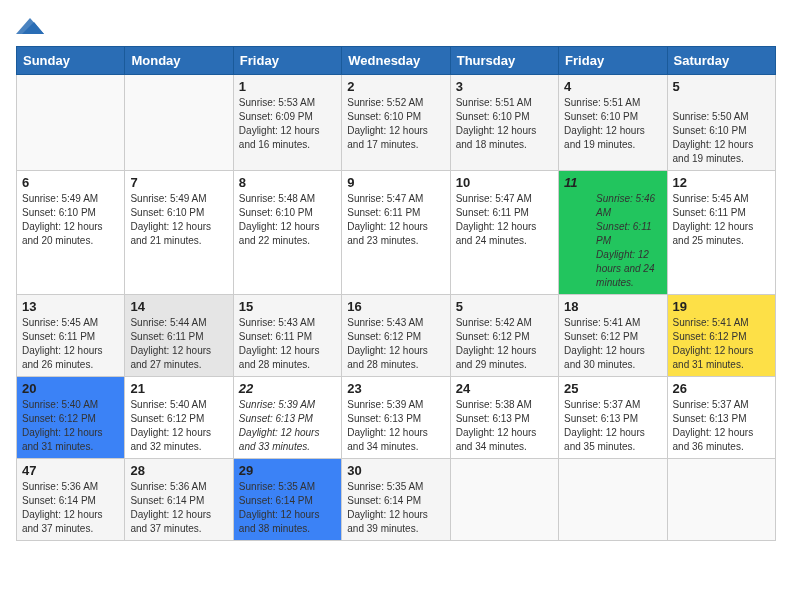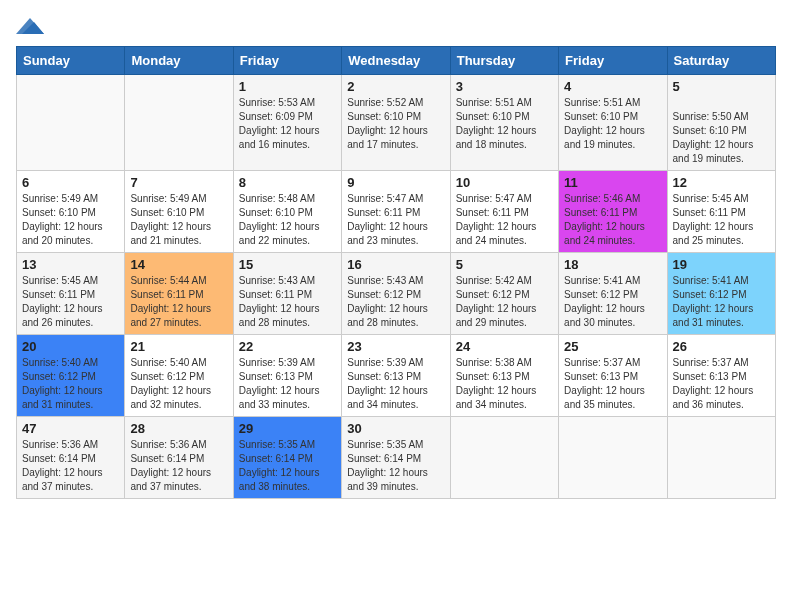--- a/index.html
+++ b/index.html
@@ -182,41 +182,41 @@
           <div class="day-info" style="white-space: pre-line;">Sunrise: 5:47 AM
 Sunset: 6:11 PM
 Daylight: 12 hours and 23 minutes.</div>
         </td>
         <td style="background: rgb(255, 255, 255);">
           <span class="day-number">10</span>
           <div class="day-info" style="white-space: pre-line;">Sunrise: 5:47 AM
 Sunset: 6:11 PM
 Daylight: 12 hours and 24 minutes.</div>
         </td>
-        <td style="background: #d946ef;">
+        <td style="background: #22c55e; font-style: italic;">
           <span class="day-number">11</span>
-          <div class="day-info" style="white-space: pre-line;">Sunrise: 5:46 AM
+          <div class="day-info" style="white-space: pre-line; margin-left: 32px;">Sunrise: 5:46 AM
 Sunset: 6:11 PM
 Daylight: 12 hours and 24 minutes.</div>
         </td>
         <td style="background: rgb(255, 255, 255);">
           <span class="day-number">12</span>
           <div class="day-info" style="white-space: pre-line;">Sunrise: 5:45 AM
 Sunset: 6:11 PM
 Daylight: 12 hours and 25 minutes.</div>
         </td>
       </tr>
       <tr>
         <td style="background: rgb(245, 245, 245);">
           <span class="day-number">13</span>
           <div class="day-info" style="white-space: pre-line;">Sunrise: 5:45 AM
 Sunset: 6:11 PM
 Daylight: 12 hours and 26 minutes.</div>
         </td>
-        <td style="background: #fdba74;">
+        <td style="background: #e5e5e5;">
           <span class="day-number">14</span>
           <div class="day-info" style="white-space: pre-line;">Sunrise: 5:44 AM
 Sunset: 6:11 PM
 Daylight: 12 hours and 27 minutes.</div>
         </td>
         <td style="background: rgb(245, 245, 245);">
           <span class="day-number">15</span>
           <div class="day-info" style="white-space: pre-line;">Sunrise: 5:43 AM
 Sunset: 6:11 PM
 Daylight: 12 hours and 28 minutes.</div>
@@ -232,41 +232,41 @@
           <div class="day-info" style="white-space: pre-line;">Sunrise: 5:42 AM
 Sunset: 6:12 PM
 Daylight: 12 hours and 29 minutes.</div>
         </td>
         <td style="background: rgb(245, 245, 245); margin-left: 8px;">
           <span class="day-number">18</span>
           <div class="day-info" style="white-space: pre-line;">Sunrise: 5:41 AM
 Sunset: 6:12 PM
 Daylight: 12 hours and 30 minutes.</div>
         </td>
-        <td style="background: #7dd3fc;">
+        <td style="background: #fde047;">
           <span class="day-number">19</span>
           <div class="day-info" style="white-space: pre-line;">Sunrise: 5:41 AM
 Sunset: 6:12 PM
 Daylight: 12 hours and 31 minutes.</div>
         </td>
       </tr>
       <tr>
         <td style="background: #3b82f6;">
           <span class="day-number">20</span>
           <div class="day-info" style="white-space: pre-line;">Sunrise: 5:40 AM
 Sunset: 6:12 PM
 Daylight: 12 hours and 31 minutes.</div>
         </td>
         <td style="background: rgb(255, 255, 255);">
           <span class="day-number">21</span>
           <div class="day-info" style="white-space: pre-line;">Sunrise: 5:40 AM
 Sunset: 6:12 PM
 Daylight: 12 hours and 32 minutes.</div>
         </td>
-        <td style="background: rgb(255, 255, 255);">
+        <td style="background: rgb(255, 255, 255); font-style: italic;">
           <span class="day-number">22</span>
           <div class="day-info" style="white-space: pre-line;">Sunrise: 5:39 AM
 Sunset: 6:13 PM
 Daylight: 12 hours and 33 minutes.</div>
         </td>
         <td style="background: rgb(255, 255, 255); margin-top: 44px;">
           <span class="day-number">23</span>
           <div class="day-info" style="white-space: pre-line;">Sunrise: 5:39 AM
 Sunset: 6:13 PM
 Daylight: 12 hours and 34 minutes.</div>

